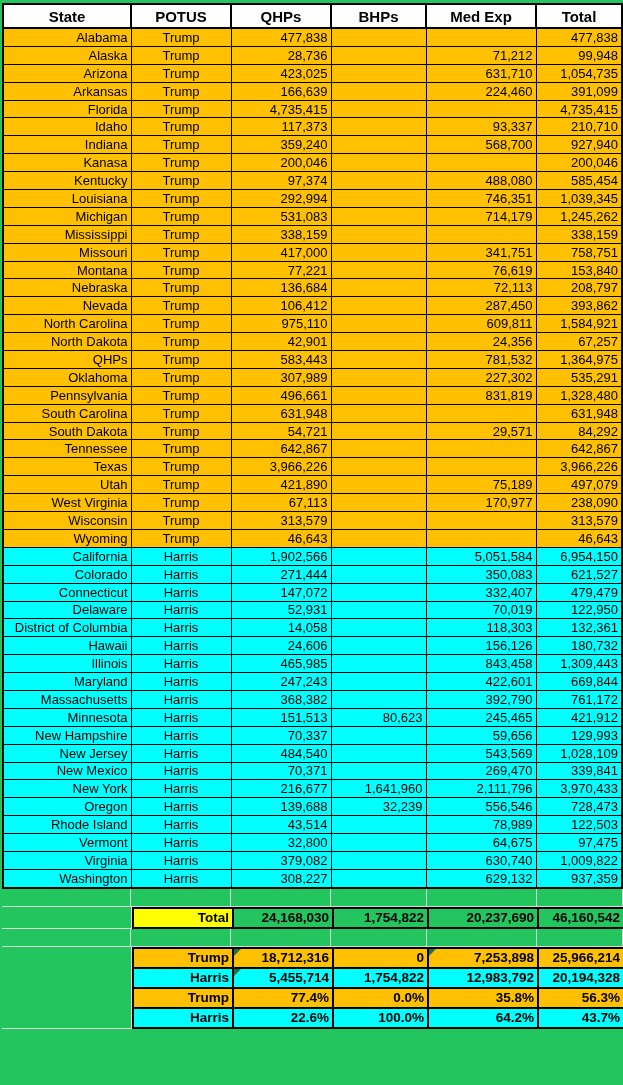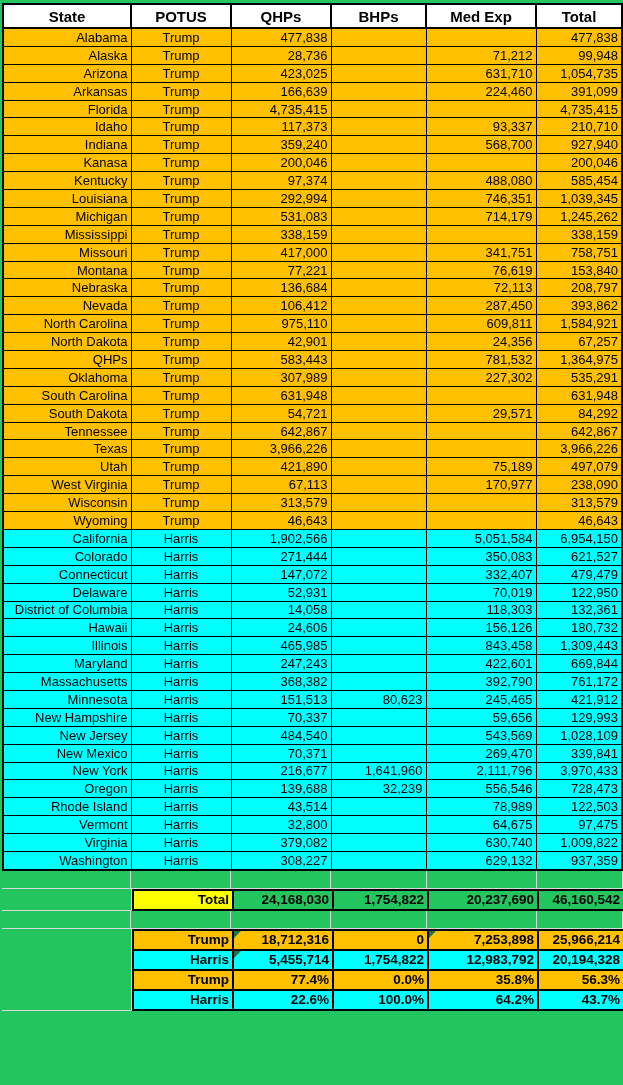--- a/index.html
+++ b/index.html
@@ -266,20 +266,28 @@
 
         <tr data-party="trump">
           <td class="c-state">Oklahoma</td>
           <td class="c-potus">Trump</td>
           <td class="num">307,989</td>
           <td class="num"></td>
           <td class="num">227,302</td>
           <td class="num">535,291</td>
         </tr>
 
+        <tr data-party="trump">
+          <td class="c-state">Pennsylvania</td>
+          <td class="c-potus">Trump</td>
+          <td class="num">496,661</td>
+          <td class="num"></td>
+          <td class="num">831,819</td>
+          <td class="num">1,328,480</td>
+        </tr>
 
         <tr data-party="trump">
           <td class="c-state">South Carolina</td>
           <td class="c-potus">Trump</td>
           <td class="num">631,948</td>
           <td class="num"></td>
           <td class="num"></td>
           <td class="num">631,948</td>
         </tr>
 

